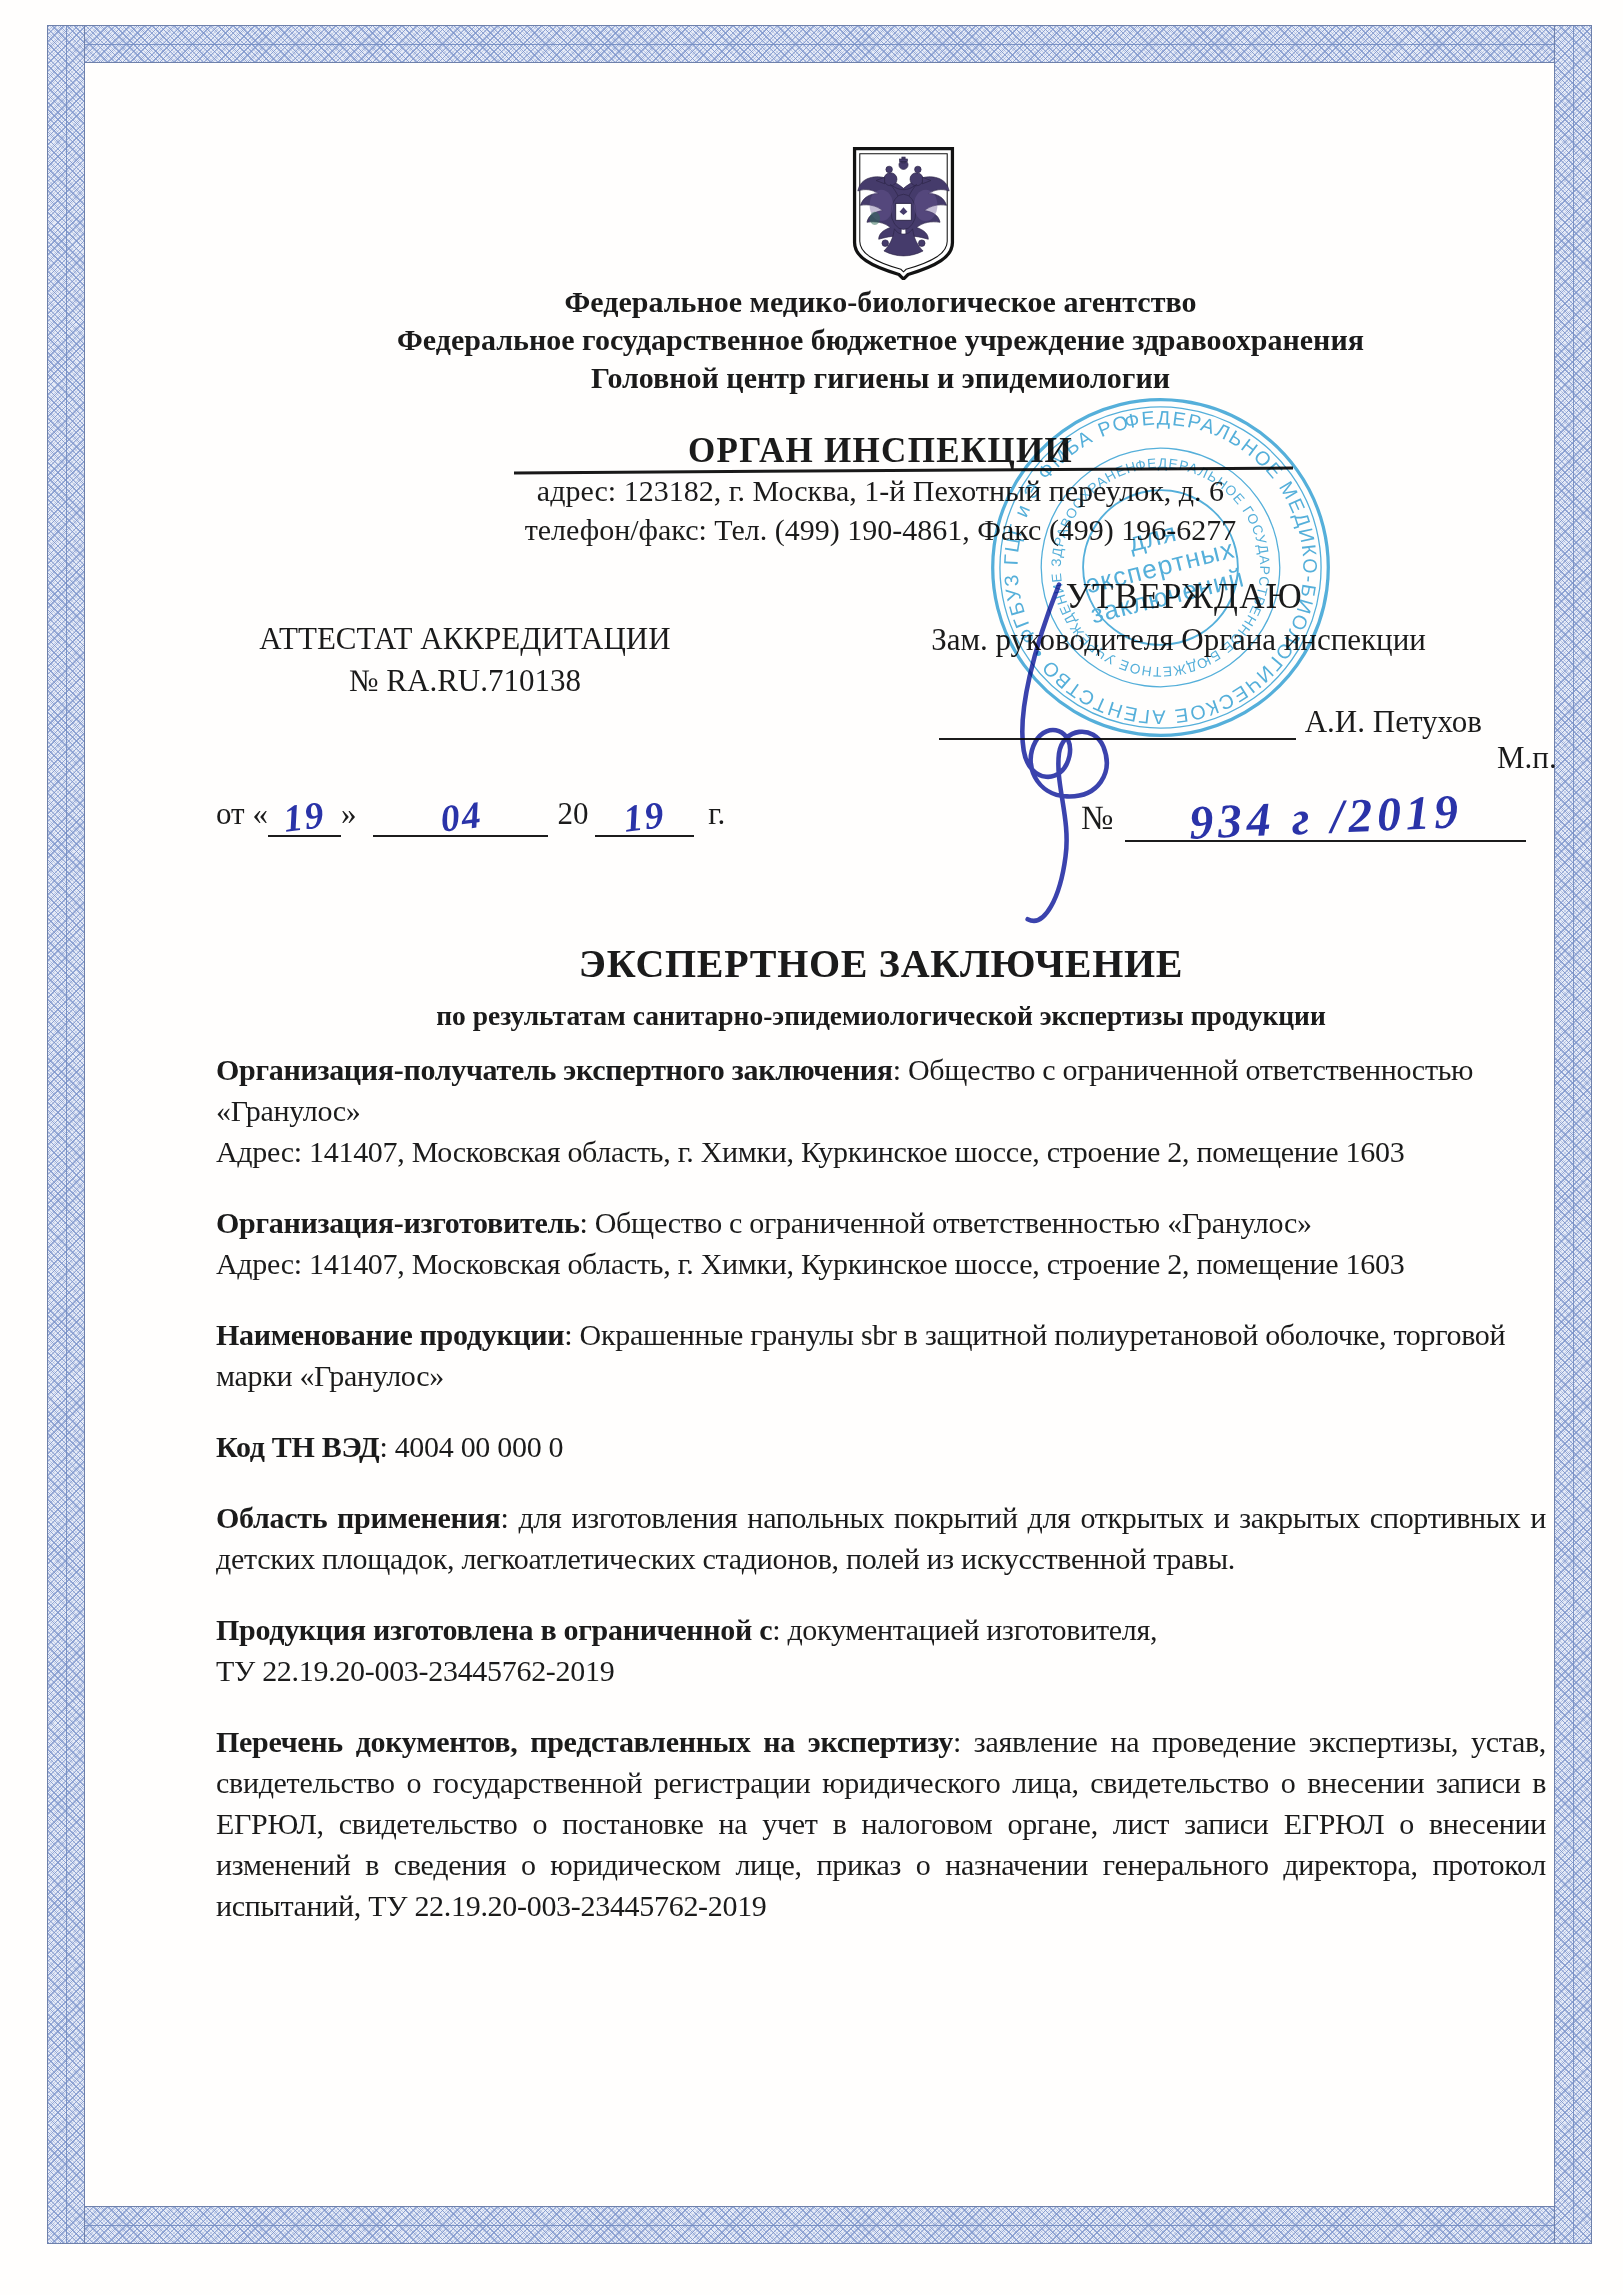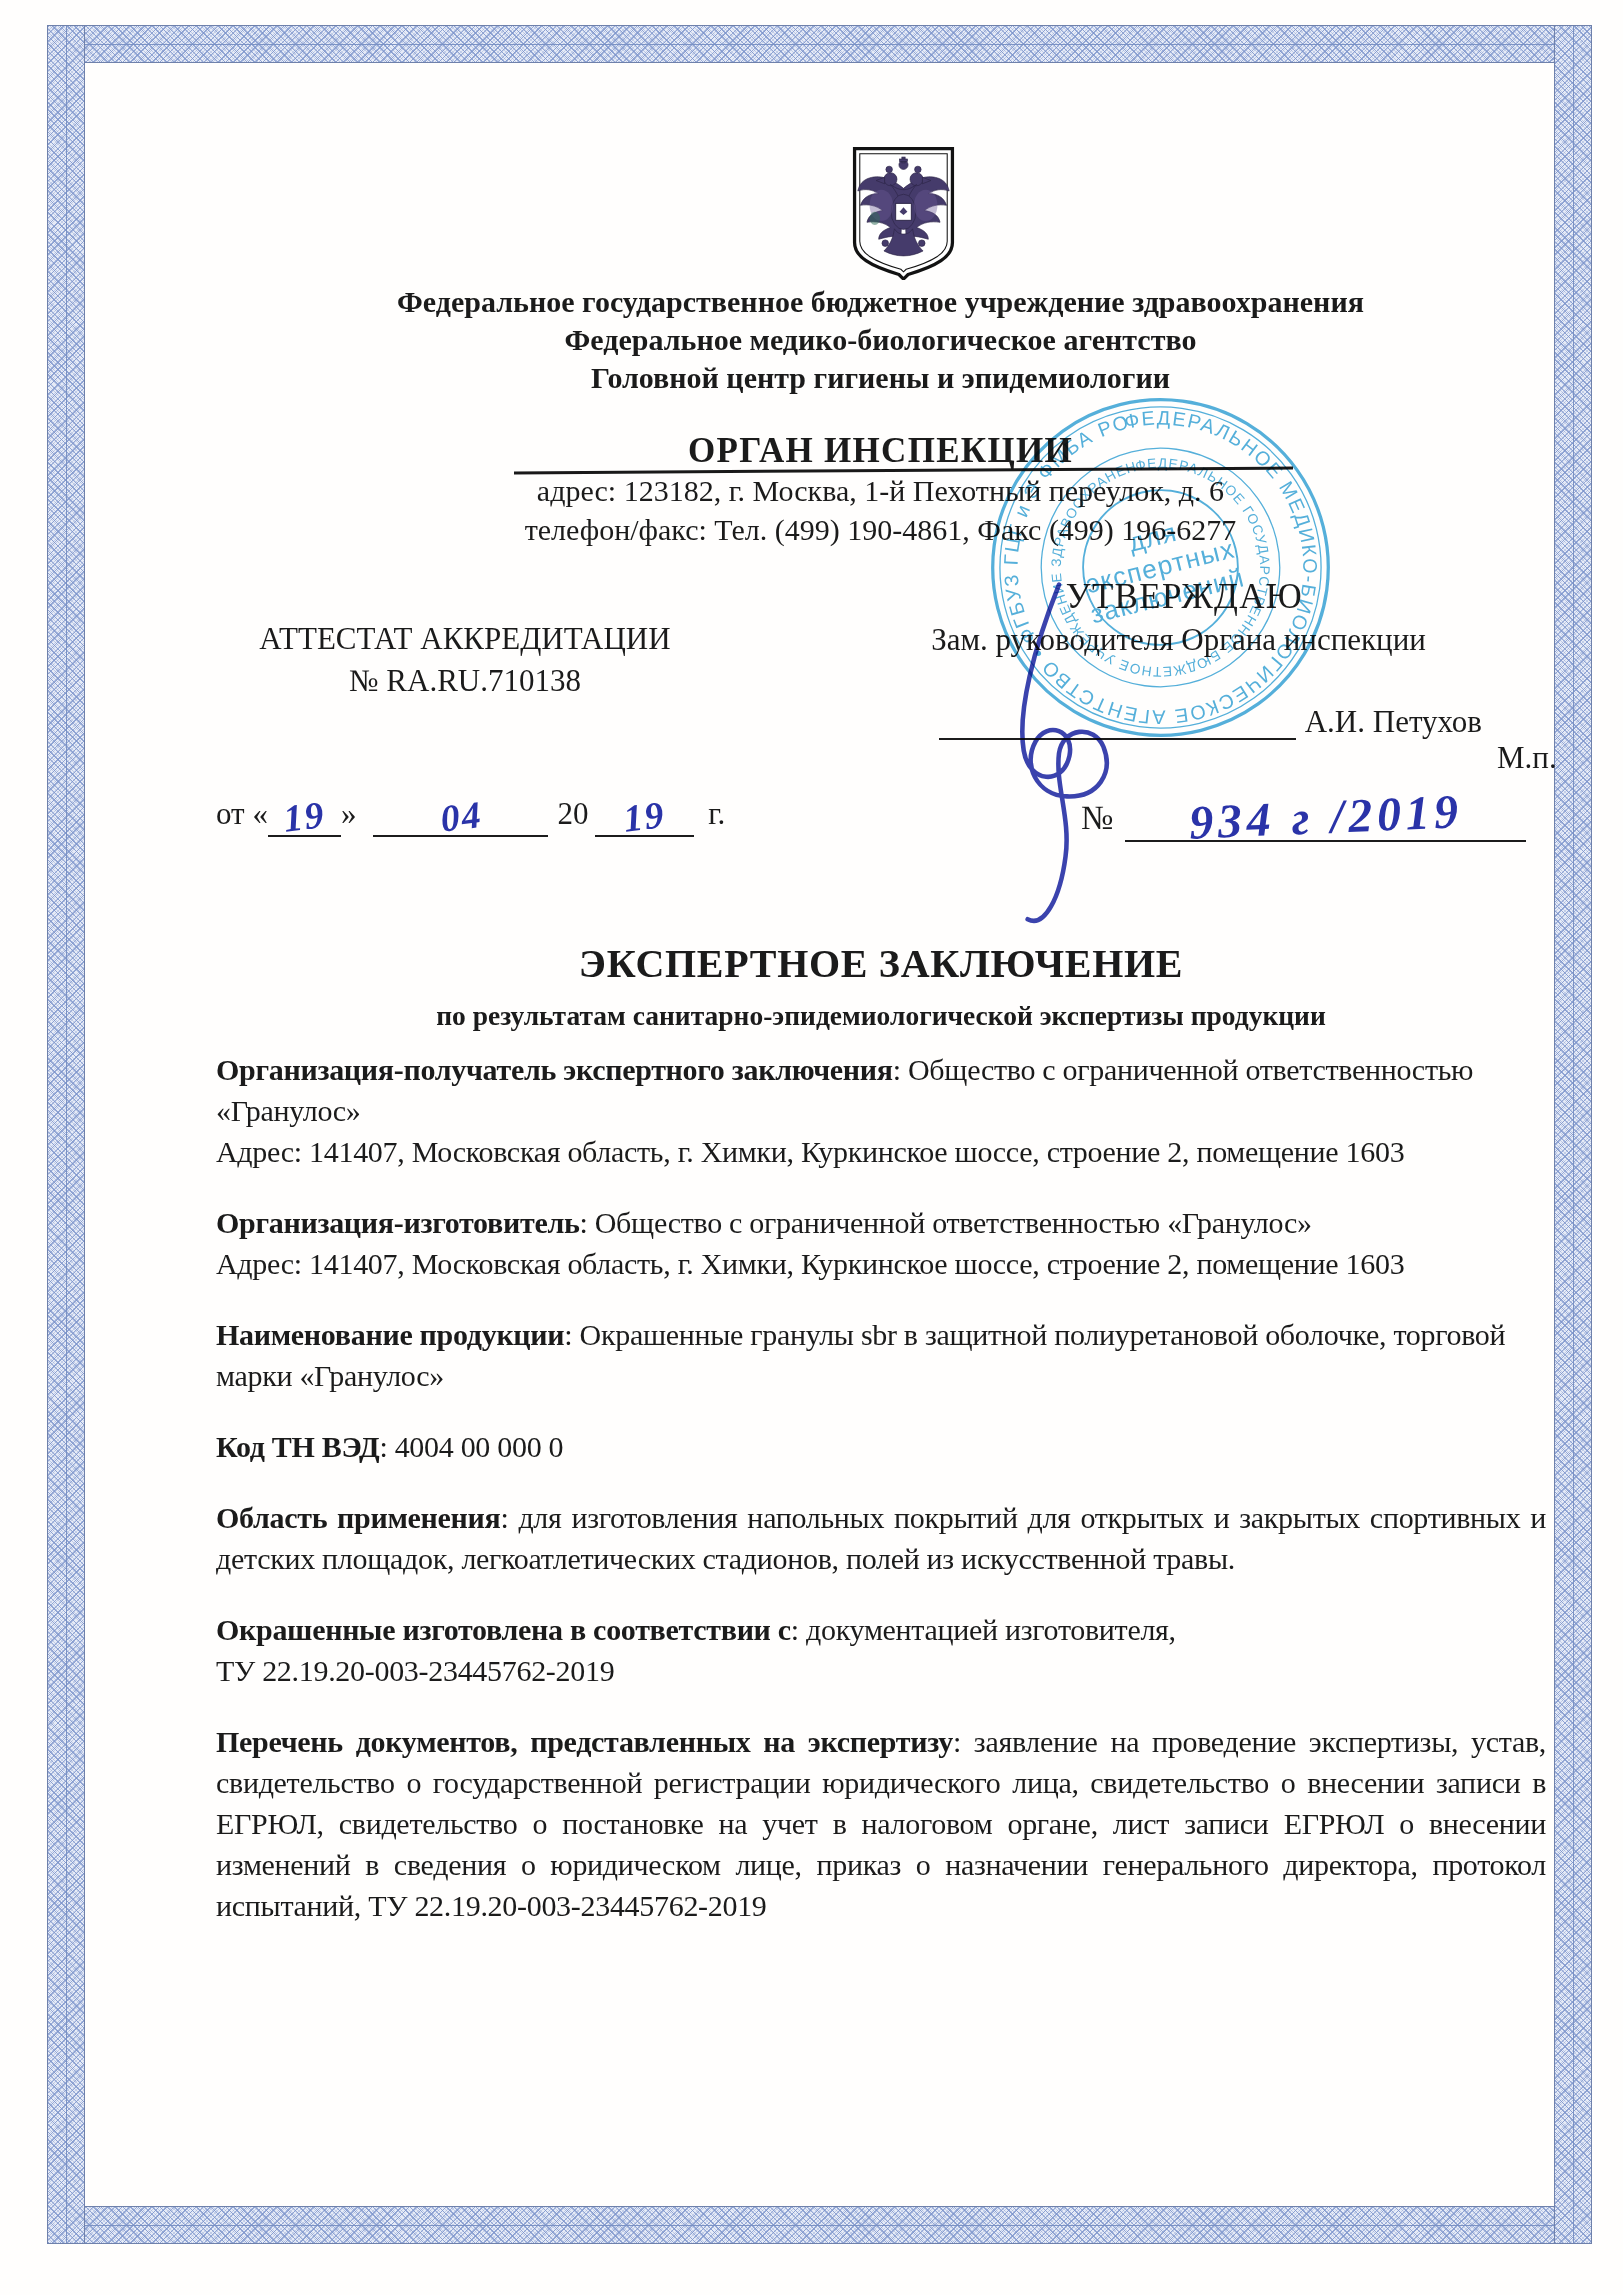--- a/index.html
+++ b/index.html
@@ -125,22 +125,22 @@
         <circle cx="110" cy="150" r="5"></circle>
     </g>
     <ellipse cx="48" cy="92" rx="18" ry="24" fill="#6b5b97" opacity=".4"></ellipse>
     <ellipse cx="116" cy="92" rx="18" ry="24" fill="#6b5b97" opacity=".4"></ellipse>
     <ellipse cx="38" cy="112" rx="8" ry="10" fill="#2e6b55" opacity=".5"></ellipse>
     <rect x="70" y="89" width="24" height="26" fill="#ffffff" stroke="#2c2547" stroke-width="1.5"></rect>
     <path d="M76 102 l6 -7 6 7 -6 5 z" fill="#453b6b"></path>
   </svg>
 
   <div class="orghdr">
+    <div>Федеральное медико-биологическое агентство</div>
     <div>Федеральное государственное бюджетное учреждение здравоохранения</div>
-    <div>Федеральное медико-биологическое агентство</div>
     <div>Головной центр гигиены и эпидемиологии</div>
   </div>
 
   <div class="insp">ОРГАН ИНСПЕКЦИИ</div>
   <div class="insp-ul"></div>
   <div class="addr">адрес: 123182, г. Москва, 1-й Пехотный переулок, д. 6</div>
   <div class="phone">телефон/факс: Тел. (499) 190-4861, Факс (499) 196-6277</div>
 
   <div class="accr">
     <div>АТТЕСТАТ АККРЕДИТАЦИИ</div>
@@ -174,21 +174,21 @@
     <div class="main">ЭКСПЕРТНОЕ ЗАКЛЮЧЕНИЕ</div>
     <div class="sub">по результатам санитарно-эпидемиологической экспертизы продукции</div>
   </div>
 
   <div class="bodytxt">
     <p><span class="b">Организация-получатель экспертного заключения</span><span>: Общество с ограниченной ответственностью «Гранулос»</span><span class="blk">Адрес: 141407, Московская область, г. Химки, Куркинское шоссе, строение 2, помещение 1603</span></p>
     <p><span class="b">Организация-изготовитель</span><span>: Общество с ограниченной ответственностью «Гранулос»</span><span class="blk">Адрес: 141407, Московская область, г. Химки, Куркинское шоссе, строение 2, помещение 1603</span></p>
     <p><span class="b">Наименование продукции</span><span>: Окрашенные гранулы sbr в защитной полиуретановой оболочке, торговой марки «Гранулос»</span></p>
     <p><span class="b">Код ТН ВЭД</span><span>: 4004 00 000 0</span></p>
     <p class="j"><span class="b">Область применения</span><span>: для изготовления напольных покрытий для открытых и закрытых спортивных и детских площадок, легкоатлетических стадионов, полей из искусственной травы.</span></p>
-    <p><span class="b">Окрашенные изготовлена в соответствии с</span><span>: документацией изготовителя,</span><span class="blk">ТУ 22.19.20-003-23445762-2019</span></p>
+    <p><span class="b">Продукция изготовлена в ограниченной с</span><span>: документацией изготовителя,</span><span class="blk">ТУ 22.19.20-003-23445762-2019</span></p>
     <p class="j"><span class="b">Перечень документов, представленных на экспертизу</span><span>: заявление на проведение экспертизы, устав, свидетельство о государственной регистрации юридического лица, свидетельство о внесении записи в ЕГРЮЛ, свидетельство о постановке на учет в налоговом органе, лист записи ЕГРЮЛ о внесении изменений в сведения о юридическом лице, приказ о назначении генерального директора, протокол испытаний, ТУ 22.19.20-003-23445762-2019</span></p>
   </div>
 
   <svg class="stamp" width="367" height="367" viewBox="0 0 560 560">
     <g class="ring">
       <circle cx="280" cy="280" r="256" stroke-width="5"></circle>
       <circle cx="280" cy="280" r="245" stroke-width="2"></circle>
       <circle cx="280" cy="280" r="182" stroke-width="2"></circle>
       <circle cx="280" cy="280" r="118" stroke-width="3"></circle>
     </g>

